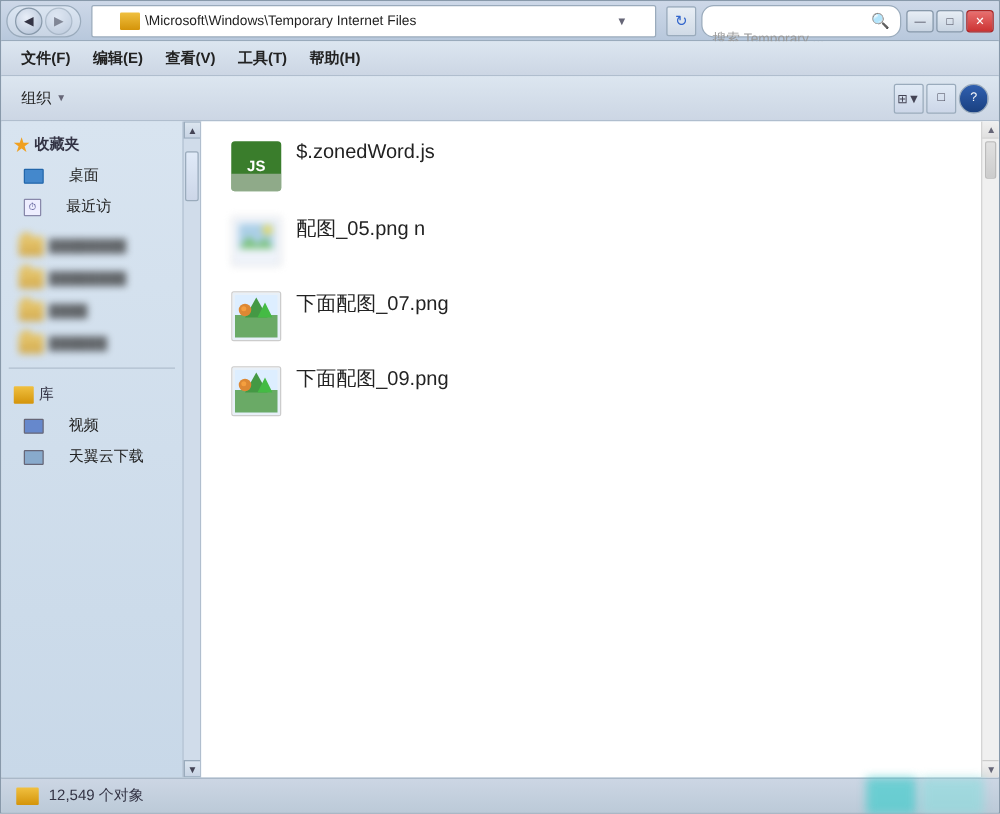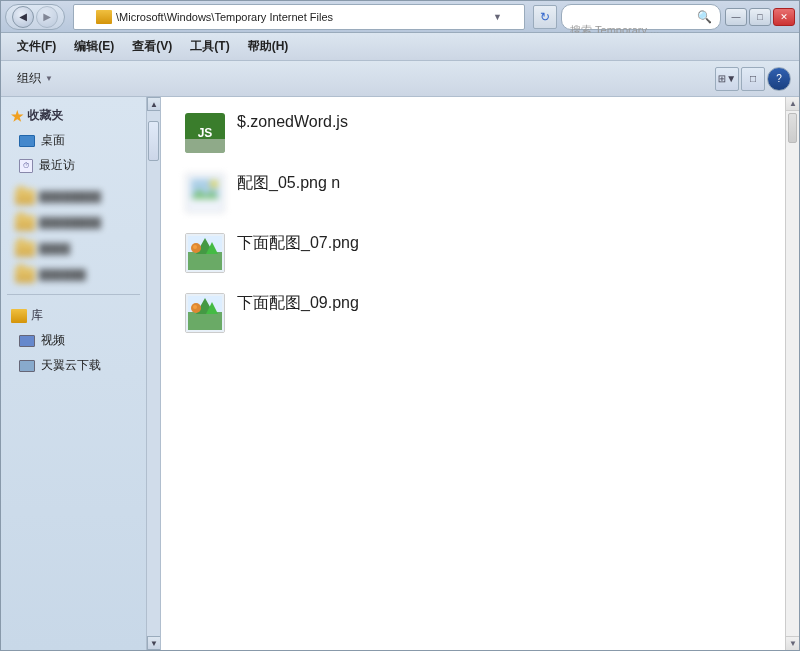--- a/index.html
+++ b/index.html
@@ -283,21 +283,21 @@
     }
 
     .star-icon {
       color: #f0a020;
       font-size: 14px;
     }
 
     .sidebar-item {
       display: flex;
       align-items: center;
-      gap: 6px;
+      gap: 20px;
       padding: 4px 8px 4px 14px;
       font-size: 12px;
       color: #222;
       cursor: pointer;
       border-radius: 2px;
       text-align: right;
     }
 
     .sidebar-icon-desktop {
       width: 16px;
@@ -788,14 +788,23 @@
         <div class="file-scroll-arrow">▲</div>
         <div class="file-scroll-track">
           <div class="file-scroll-thumb"></div>
         </div>
         <div class="file-scroll-arrow" style="border-top:1px solid #ccc; border-bottom:none;">▼</div>
       </div>
     </div>
 
   </div>
 
+  <div class="status-bar">
+    <div class="status-folder-icon"></div>
+    <span class="status-text">12,549 个对象</span>
+
+    <div style="margin-left:auto; display:flex; gap:4px; align-items:center;">
+      <div style="width:40px; height:30px; background:#44cccc; border-radius:2px; filter:blur(4px); opacity:0.7;"></div>
+      <div style="width:50px; height:30px; background:#88dddd; border-radius:2px; filter:blur(4px); opacity:0.6;"></div>
+    </div>
+  </div>
 
 </div>
 
 </body></html>

